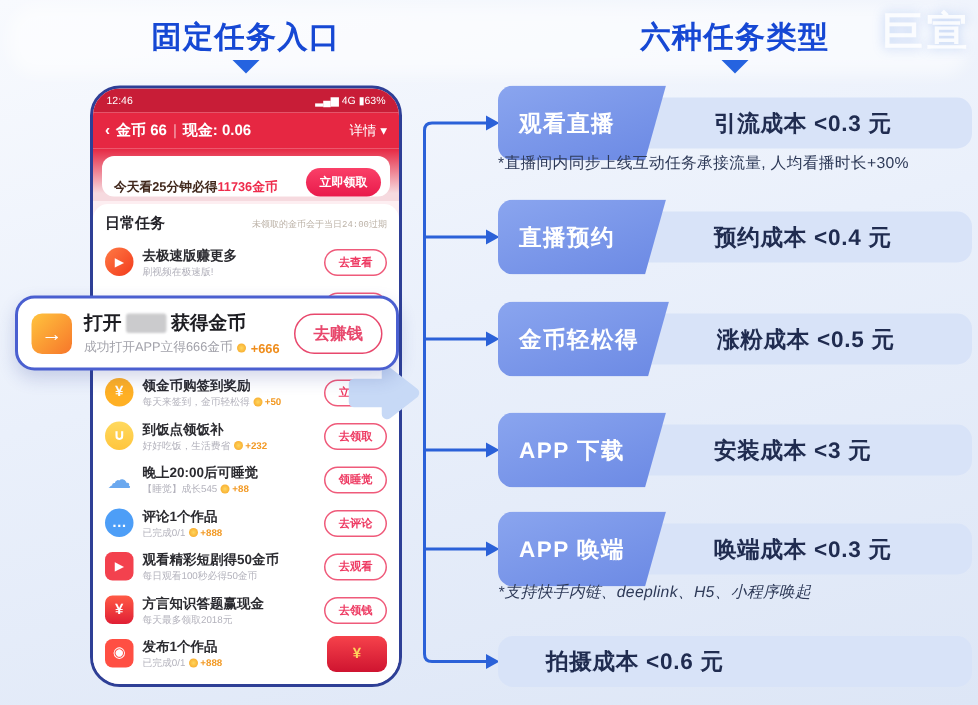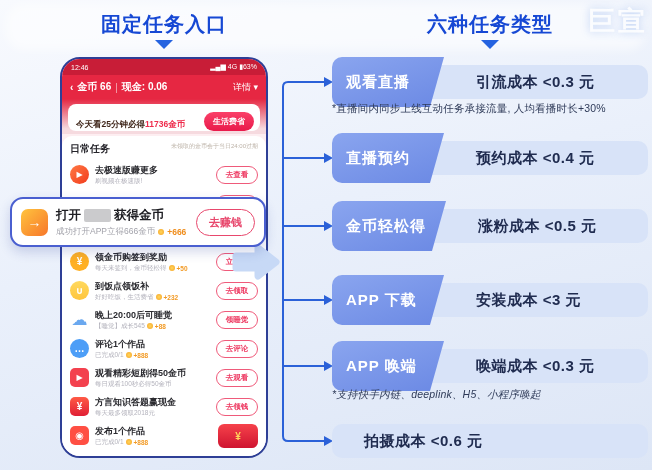--- a/index.html
+++ b/index.html
@@ -38,21 +38,21 @@
   .appbar .sep { opacity:.6; font-weight:normal; }
   .appbar .right { font-size:9px; }
   .banner-wrap { padding:5px 6px 3px; background:linear-gradient(#e62742 0%,#f6dadf 85%); }
   .banner { background:#fff; border-radius:8px; height:27px; display:flex; align-items:flex-end;
     justify-content:space-between; padding:0 6px 0 8px; }
   .banner .btext { font-size:8.5px; font-weight:bold; color:#41281c; }
   .banner .btext b { color:#ee2c4c; }
   .banner .bbtn { background:linear-gradient(#fa4068,#e91a4b); color:#fff; font-size:8px;
     font-weight:bold; border-radius:999px; padding:4px 9px; }
   .sheet { background:#fff; border-radius:10px 10px 0 0; margin-top:2px; padding:6px 8px 0; height:330px; }
-  .sec-head { display:flex; align-items:flex-start; justify-content:space-between; margin-bottom:4px; }
+  .sec-head { display:flex; align-items:center; justify-content:space-between; margin-bottom:4px;font-family:Liberation Mono, monospace; }
   .sec-title { font-size:10px; font-weight:bold; color:#26252b; }
   .sec-note { font-size:6px; color:#bcb2a7; }
   .trow { display:flex; align-items:center; gap:6px; height:29px; }
   .ticon { width:19px; height:19px; border-radius:50%; flex:0 0 19px; display:flex;
     align-items:center; justify-content:center; color:#fff; font-weight:bold; }
   .tcol { display:flex; flex-direction:column; justify-content:center; min-width:0; }
   .ttitle { font-size:9px; font-weight:bold; color:#2b2b30; white-space:nowrap; }
   .tsub { font-size:6.5px; color:#b3b2bc; white-space:nowrap; display:flex; align-items:center; gap:2px; }
   .coin-dot { width:6px; height:6px; border-radius:50%; background:radial-gradient(#ffd65e,#f6a121); display:inline-block; }
   .tcoin { color:#f29a25; font-weight:bold; }
@@ -115,21 +115,21 @@
       <span>‹</span>
       <span>金币 66</span>
       <span class="sep">|</span>
       <span>现金: 0.06</span>
     </span>
     <span class="right">详情 ▾</span>
   </div>
   <div class="banner-wrap">
     <div class="banner">
       <span class="btext"><span>今天看25分钟必得</span><b>11736金币</b></span>
-      <span class="bbtn">生活费省</span>
+      <span class="bbtn">立即领取</span>
     </div>
   </div>
   <div class="sheet">
     <div class="sec-head">
       <span class="sec-title">日常任务</span>
       <span class="sec-note">未领取的金币会于当日24:00过期</span>
     </div>
     <div id="phone-task-list">
         <div class="trow">
           <span class="ticon" style="background: linear-gradient(135deg, rgb(255, 122, 69), rgb(242, 59, 28)); font-size: 8px;">▶</span>

